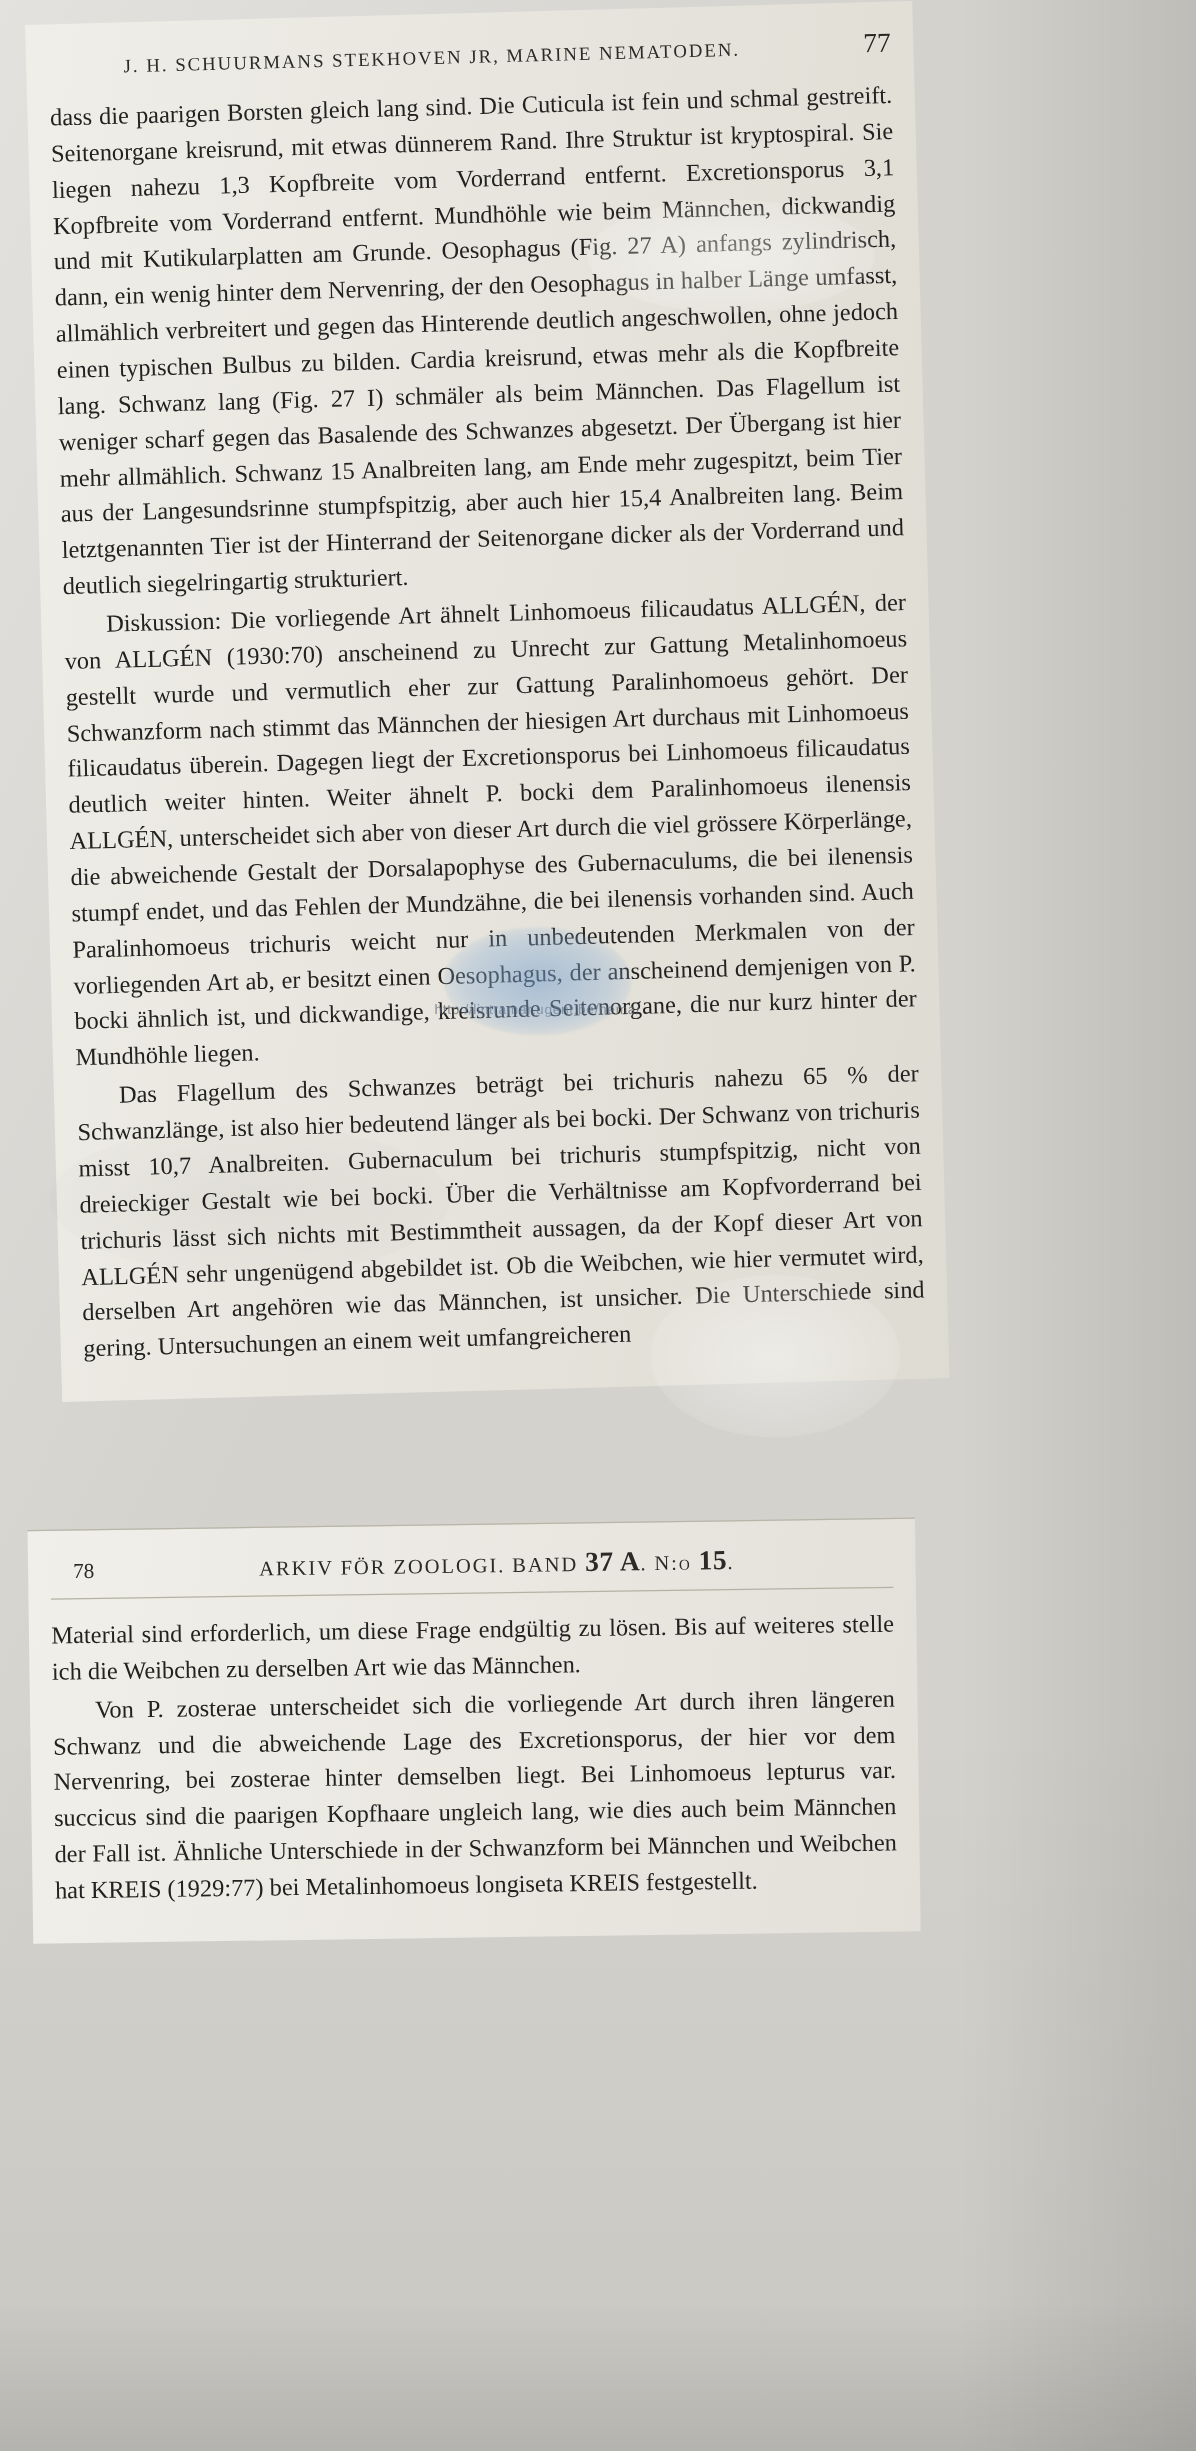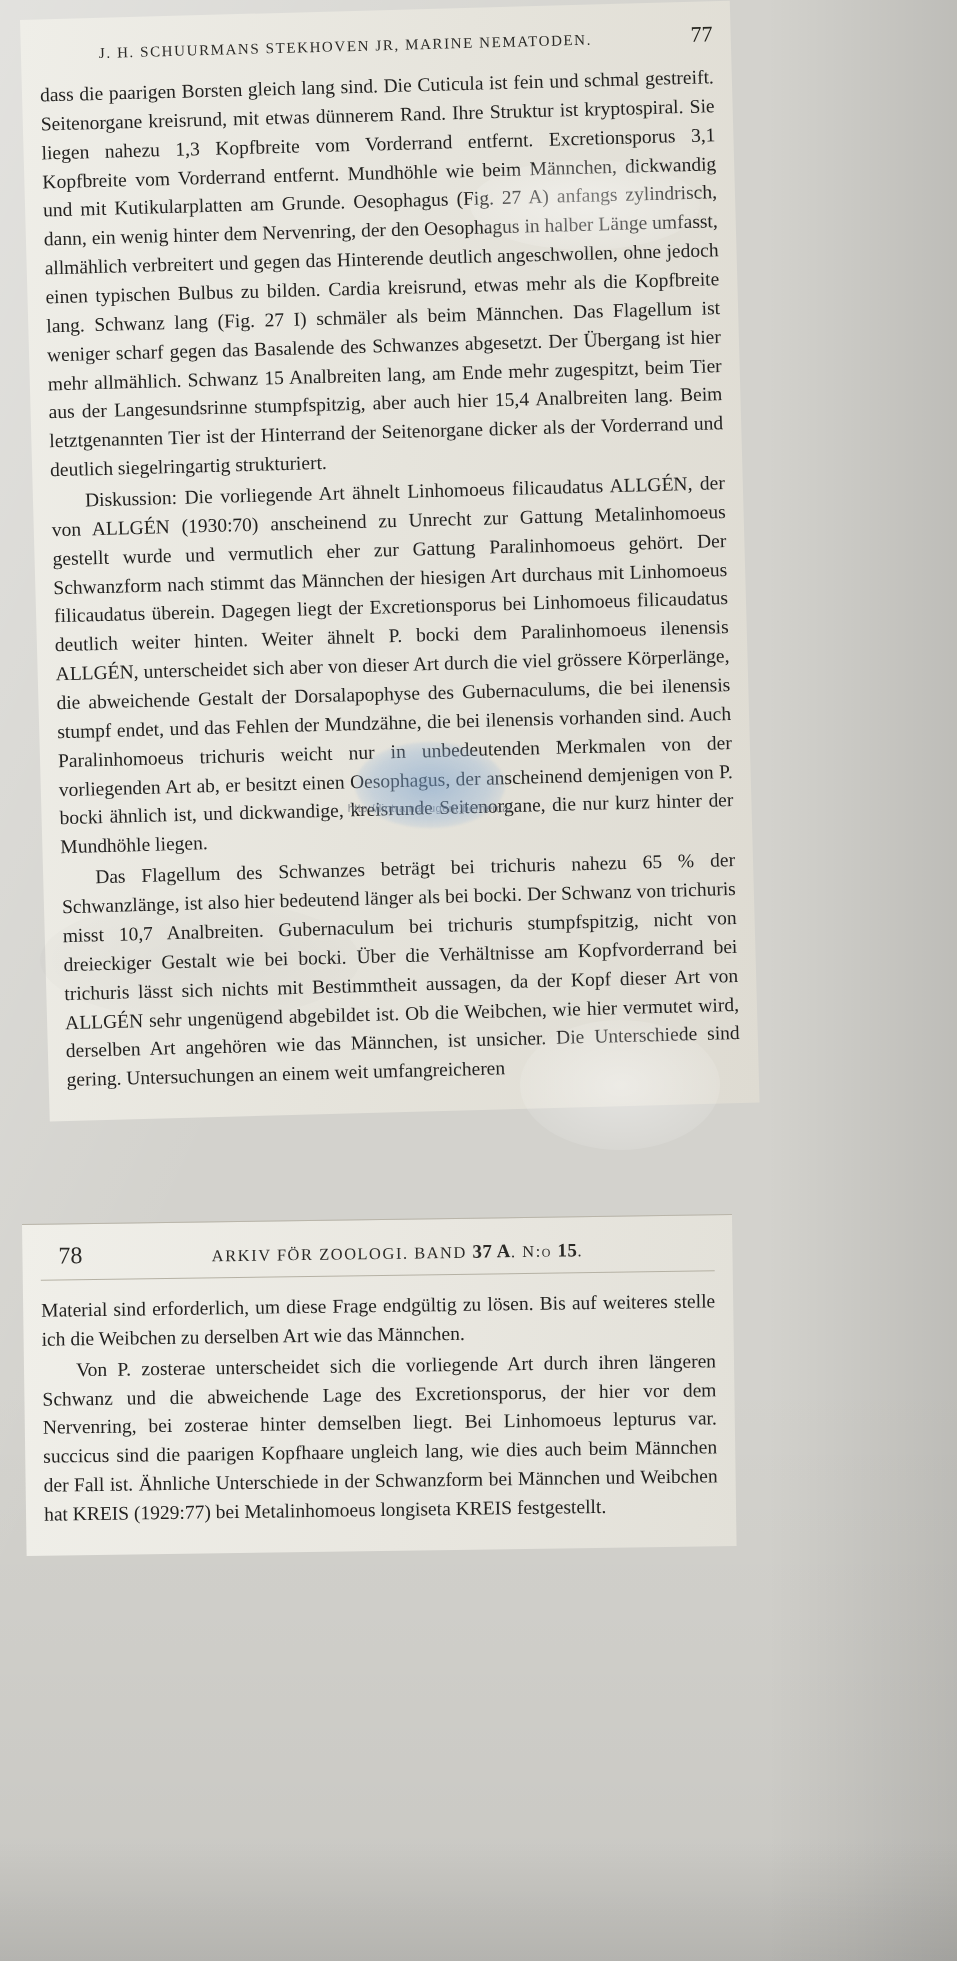--- a/index.html
+++ b/index.html
@@ -94,37 +94,37 @@
   .bottom-head {
     display: flex;
     align-items: baseline;
     justify-content: flex-start;
     gap: 26px;
     padding: 4px 0 10px 4px;
     border-bottom: 1px solid #b5b1a4;
     margin-bottom: 16px;
   }
   .bh-page {
-    font-size: 24px;
+    font-size: 17px;
     color: #2b2a27;
     width: 56px;
     text-align: left;
     padding-left: 14px;
   }
   .bh-title {
     font-size: 16.5px;
     letter-spacing: 1.5px;
     font-variant: small-caps;
     color: #2b2a27;
     flex: 1;
     text-align: center;
     padding-right: 60px;
   }
   .bh-title b {
-    font-size: 19px;
+    font-size: 22px;
     letter-spacing: 0.5px;
   }
 
   
   .watermark {
     position: absolute;
     left: 300px;
     top: 742px;
     width: 260px;
     text-align: center;

